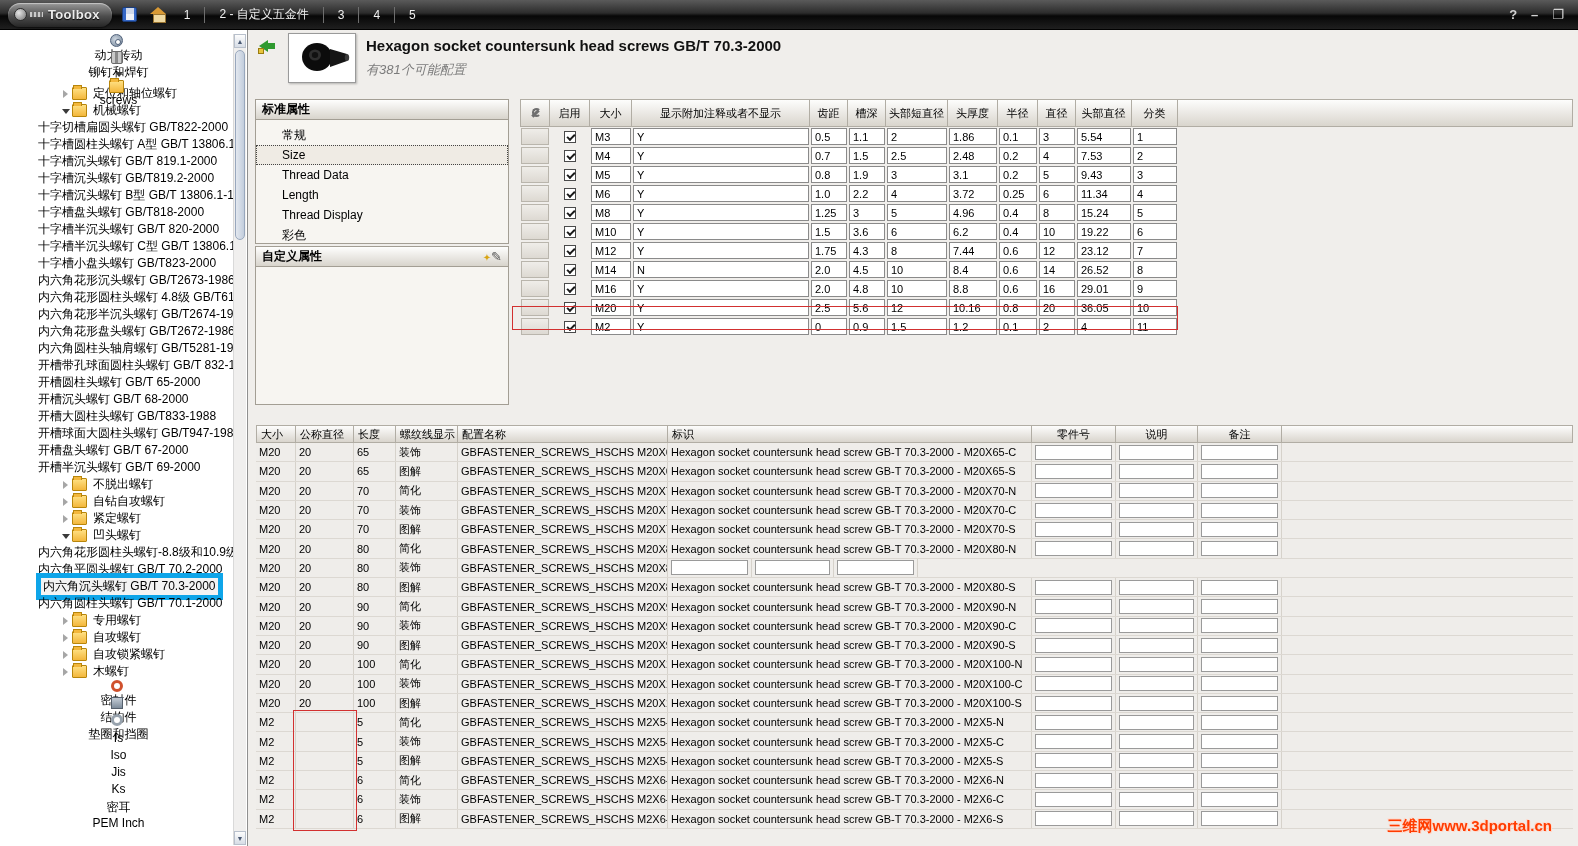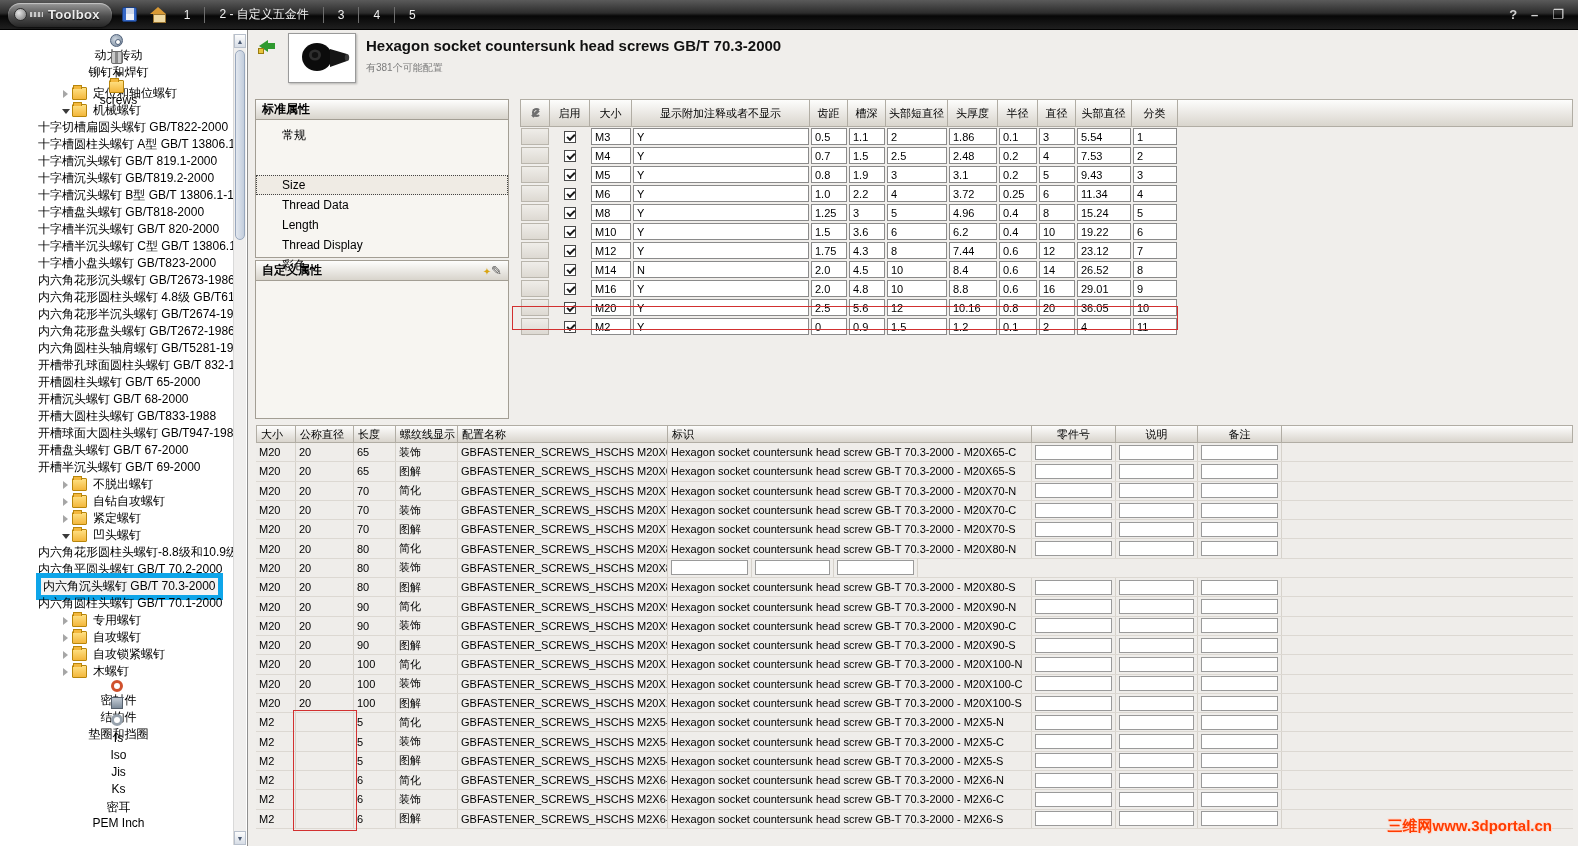--- a/index.html
+++ b/index.html
@@ -86,31 +86,31 @@
   .gicon { position:absolute; left:258px; top:36px; width:18px; height:18px; }
   .gicon::before { content:""; position:absolute; left:1px; top:4px;
     border-top:6px solid transparent; border-bottom:6px solid transparent;
     border-right:9px solid #2f9a2f; }
   .gicon::after { content:""; position:absolute; left:9px; top:7px; width:8px; height:6px; background:#2f9a2f; }
   .gicon .gdot { position:absolute; left:0; bottom:0; width:6px; height:6px; background:#e8c53c; border:1px solid #9a7c10; }
   .preview { position:absolute; left:288px; top:33px; width:68px; height:50px;
     background:#fff; border:1px solid #9a9a9a; box-shadow:1px 1px 2px rgba(0,0,0,.25);
     display:flex; align-items:center; justify-content:center; }
   .doc-title { position:absolute; left:366px; top:37px; font-weight:bold; font-size:15px; color:#111; }
-  .doc-sub { position:absolute; left:366px; top:61px; color:#7b7b7b; font-size:10px; }
+  .doc-sub { position:absolute; left:366px; top:61px; font-style:italic; color:#7b7b7b; font-size:13px; }
 
   
   .props { position:absolute; left:255px; top:99px; width:254px; height:320px; }
   .panel-hdr { height:21px; background:linear-gradient(#fefefd,#d8d4cc);
     border:1px solid #a39e94; display:flex; align-items:center; padding:0 6px;
     font-weight:bold; font-size:12px; }
-  .props-list { height:138px; border:1px solid #a39e94; border-top:none;
+  .props-list { height:124px; border:1px solid #a39e94; border-top:none;
     background:#f7f5f1; padding-top:5px; }
   .props-item { height:20px; line-height:20px; padding-left:26px; }
-  .props-item.sel { outline:1px dotted #444; outline-offset:-1px; background:#efebe4;margin-top:30px; }
+  .props-item.sel { outline:1px dotted #444; outline-offset:-1px; background:#efebe4; }
   .custom-hdr { margin-top:2px; }
   .pencil-ic { margin-left:auto; font-weight:normal; font-size:13px; color:#555; }
   .pencil-ic .star { color:#d9a514; font-size:10px; }
   .custom-body { border:1px solid #a39e94; border-top:none; background:#f7f5f1; height:138px; }
 
   
   .sizetable { position:absolute; left:520px; top:99px; right:5px; }
   .st-header { display:flex; height:28px; }
   .st-h { flex:none; background:linear-gradient(#fdfdfc,#d9d5cd);
     border:1px solid #b1ada4; border-left:none; font-size:11px;

